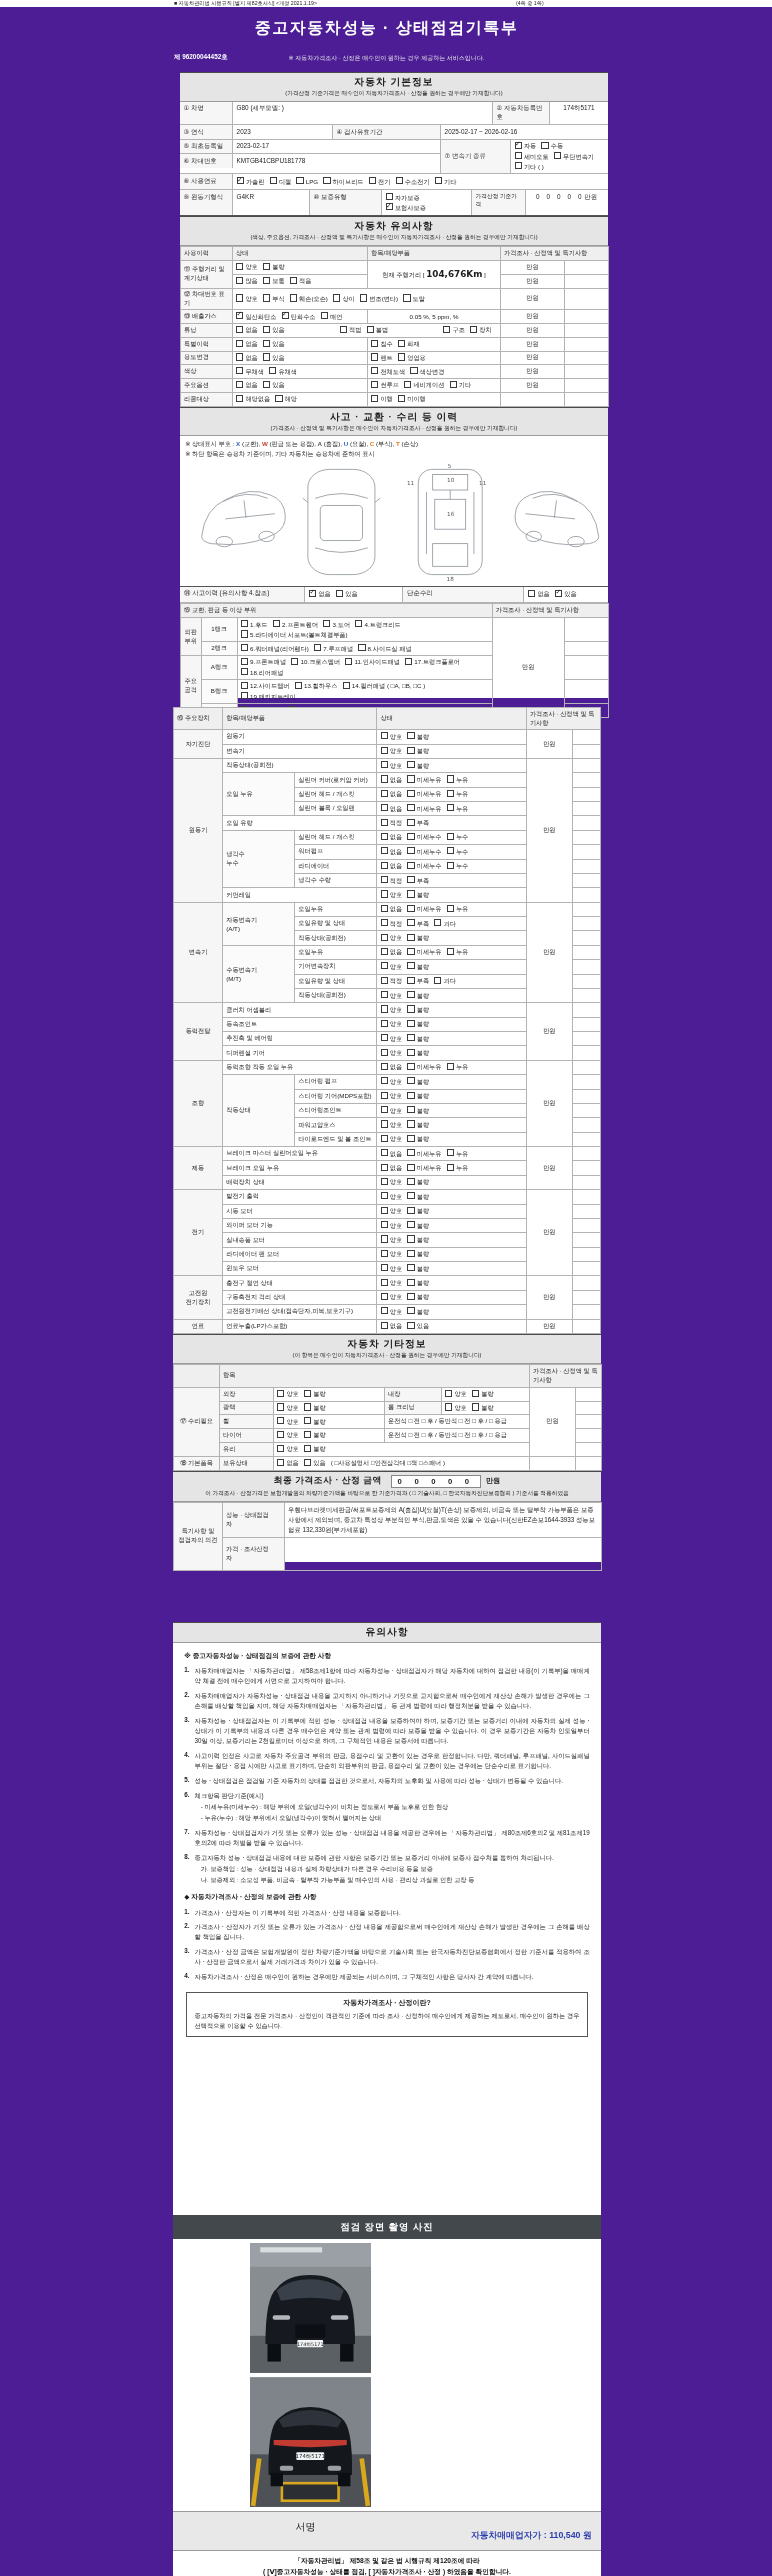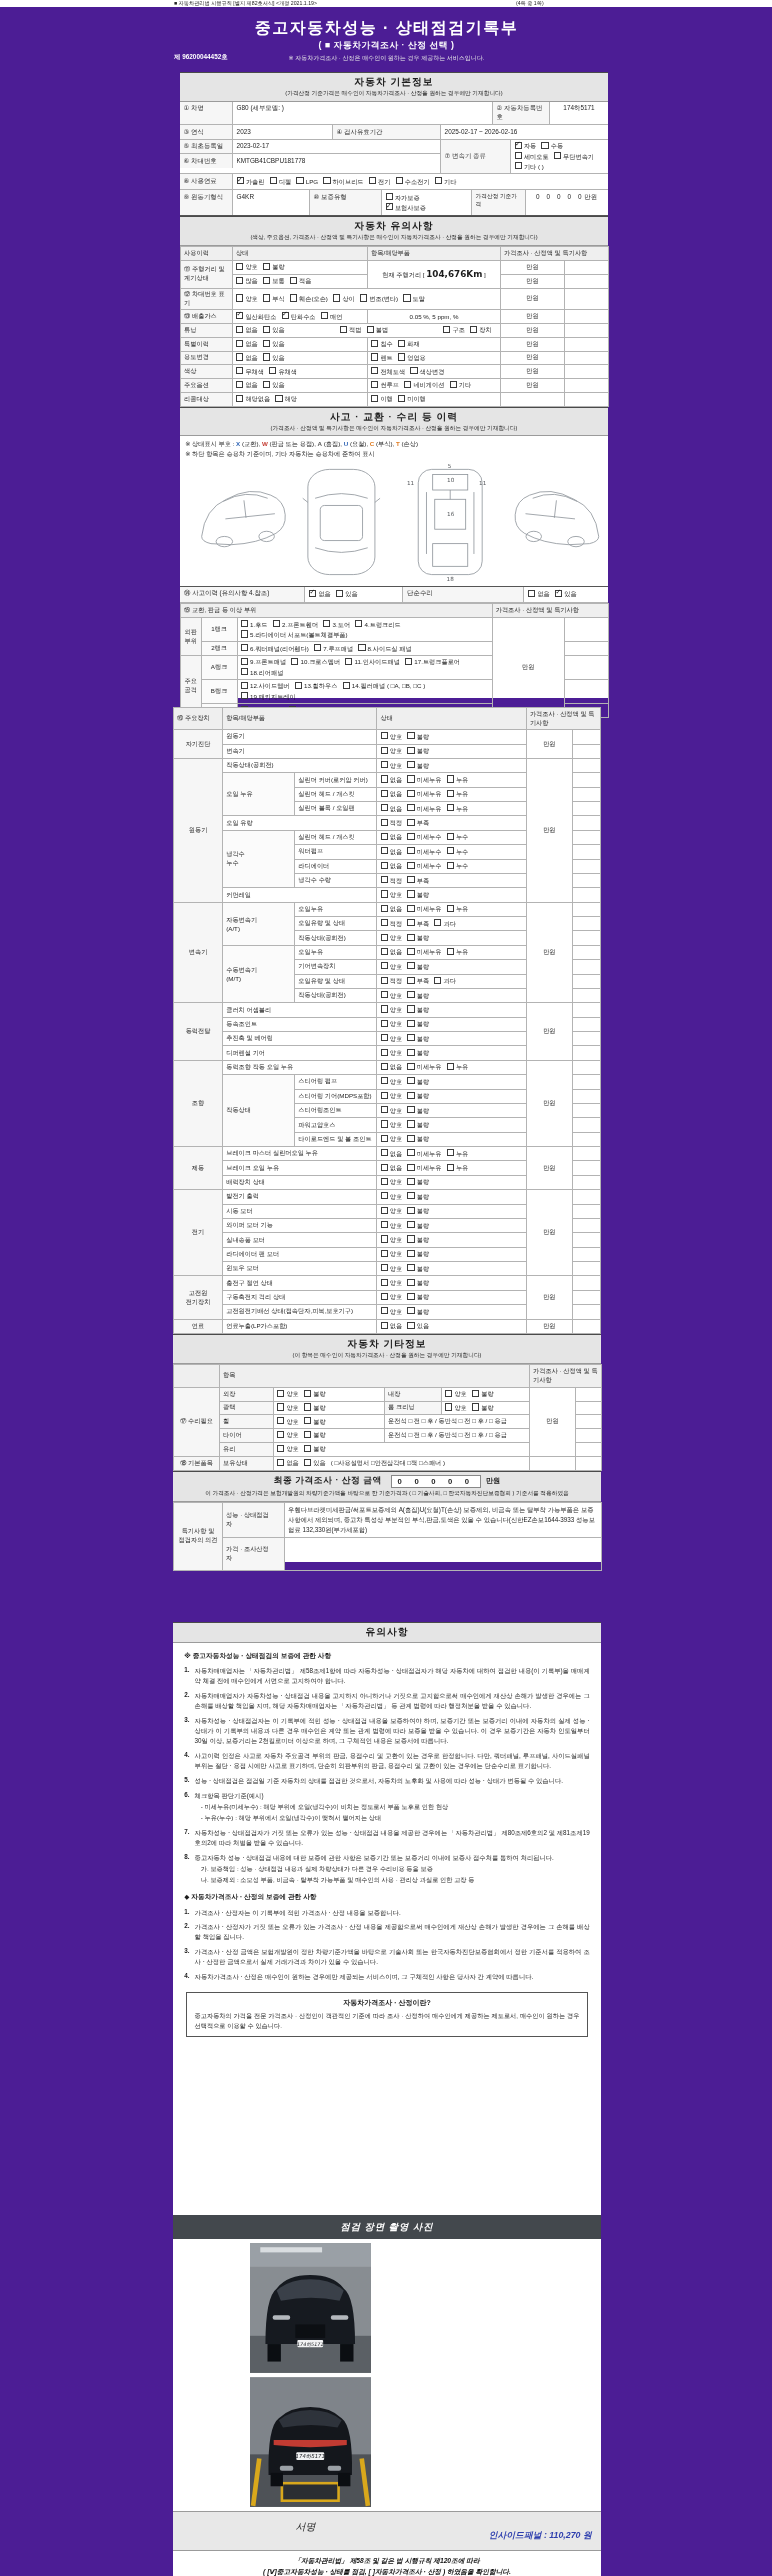--- a/index.html
+++ b/index.html
@@ -17,21 +17,21 @@
   .darkhead .s{position:absolute;left:0;top:33px;width:773px;text-align:center;
                font-size:8.8px;font-weight:bold;letter-spacing:0.5px;}
   .darkhead .n{position:absolute;left:0;top:47px;width:773px;text-align:center;
                font-size:6px;color:#e8e8e8;}
   .darkhead .docno{position:absolute;left:174px;top:46px;font-size:6.4px;font-weight:bold;color:#fff;}
   
   .sheet{position:absolute;left:173px;width:428px;background:#fff;box-sizing:border-box;}
   .s1{top:72px;height:626px;margin-left:7px;}
   .s2{top:707px;height:855px;}
   .s3{top:1622px;height:637px;}
-  .s4{top:2215px;height:361px;font-style:italic;}
+  .s4{top:2215px;height:361px;}
   .band{background:#e5e5e5;border-top:1px solid #4a4a4a;border-bottom:0.5px solid #9b9b9b;
         text-align:center;padding:3.1px 0 2.6px;}
   .band .bt{font-size:9.8px;font-weight:bold;letter-spacing:1px;}
   .band .bn{font-size:5.7px;margin-top:1px;color:#222;}
   .darkband{background:#43484d;color:#fff;text-align:center;font-size:9.3px;font-weight:bold;
             letter-spacing:1px;padding:5.7px 0;}
   
   table{width:100%;border-collapse:collapse;table-layout:fixed;}
   td{border:0.5px solid #b3b3b3;font-size:6.2px;padding:1.3px 3.1px;vertical-align:middle;
      overflow:hidden;white-space:pre-line;}
@@ -112,21 +112,20 @@
 
 <div class="canvas">
 
   <div class="topstrip">
     <span class="fr">■ 자동차관리법 시행규칙 [별지 제82호서식] &lt;개정 2021.1.19&gt;</span>
     <span class="pm">(4쪽 중 1쪽)</span>
   </div>
 
   <div class="darkhead">
     <div class="t">중고자동차성능 · 상태점검기록부</div>
-    <div class="s">( ■ 자동차가격조사 · 산정 선택 )</div>
     <div class="n">※ 자동차가격조사 · 산정은 매수인이 원하는 경우 제공하는 서비스입니다.</div>
     <div class="docno">제 96200044452호</div>
   </div>
 
   <div class="sheet s1">
     <div class="band">
       <div class="bt">자동차 기본정보</div>
       <div class="bn">(가격산정 기준가격은 매수인이 자동차가격조사 · 산정을 원하는 경우에만 기재합니다)</div>
     </div>
 
@@ -834,22 +833,22 @@
       <text x="117" y="158" font-size="10.5" text-anchor="middle" fill="#23262a">174하5171</text>
       <rect x="58" y="172" width="26" height="10" rx="4" fill="#9aa0a5"></rect>
       <rect x="151" y="172" width="26" height="10" rx="4" fill="#9aa0a5"></rect>
       <rect x="40" y="186" width="24" height="26" fill="#0b0e12"></rect>
       <rect x="171" y="186" width="24" height="26" fill="#0b0e12"></rect>
     </svg>
 
     <div class="signband">
       <div class="sg">서명</div>
       <div class="pv">
-        <span>인사이드패널 :</span>
-        <span>110,270</span>
+        <span>자동차매매업자가 :</span>
+        <span>110,540</span>
         <span>원</span>
       </div>
     </div>
 
     <div class="footer">
       <div>「자동차관리법」 제58조 및 같은 법 시행규칙 제120조에 따라</div>
       <div>( [Ⅴ]중고자동차성능 · 상태를 점검, [  ]자동차가격조사 · 산정 ) 하였음을 확인합니다.</div>
     </div>
   </div>
 </div>

